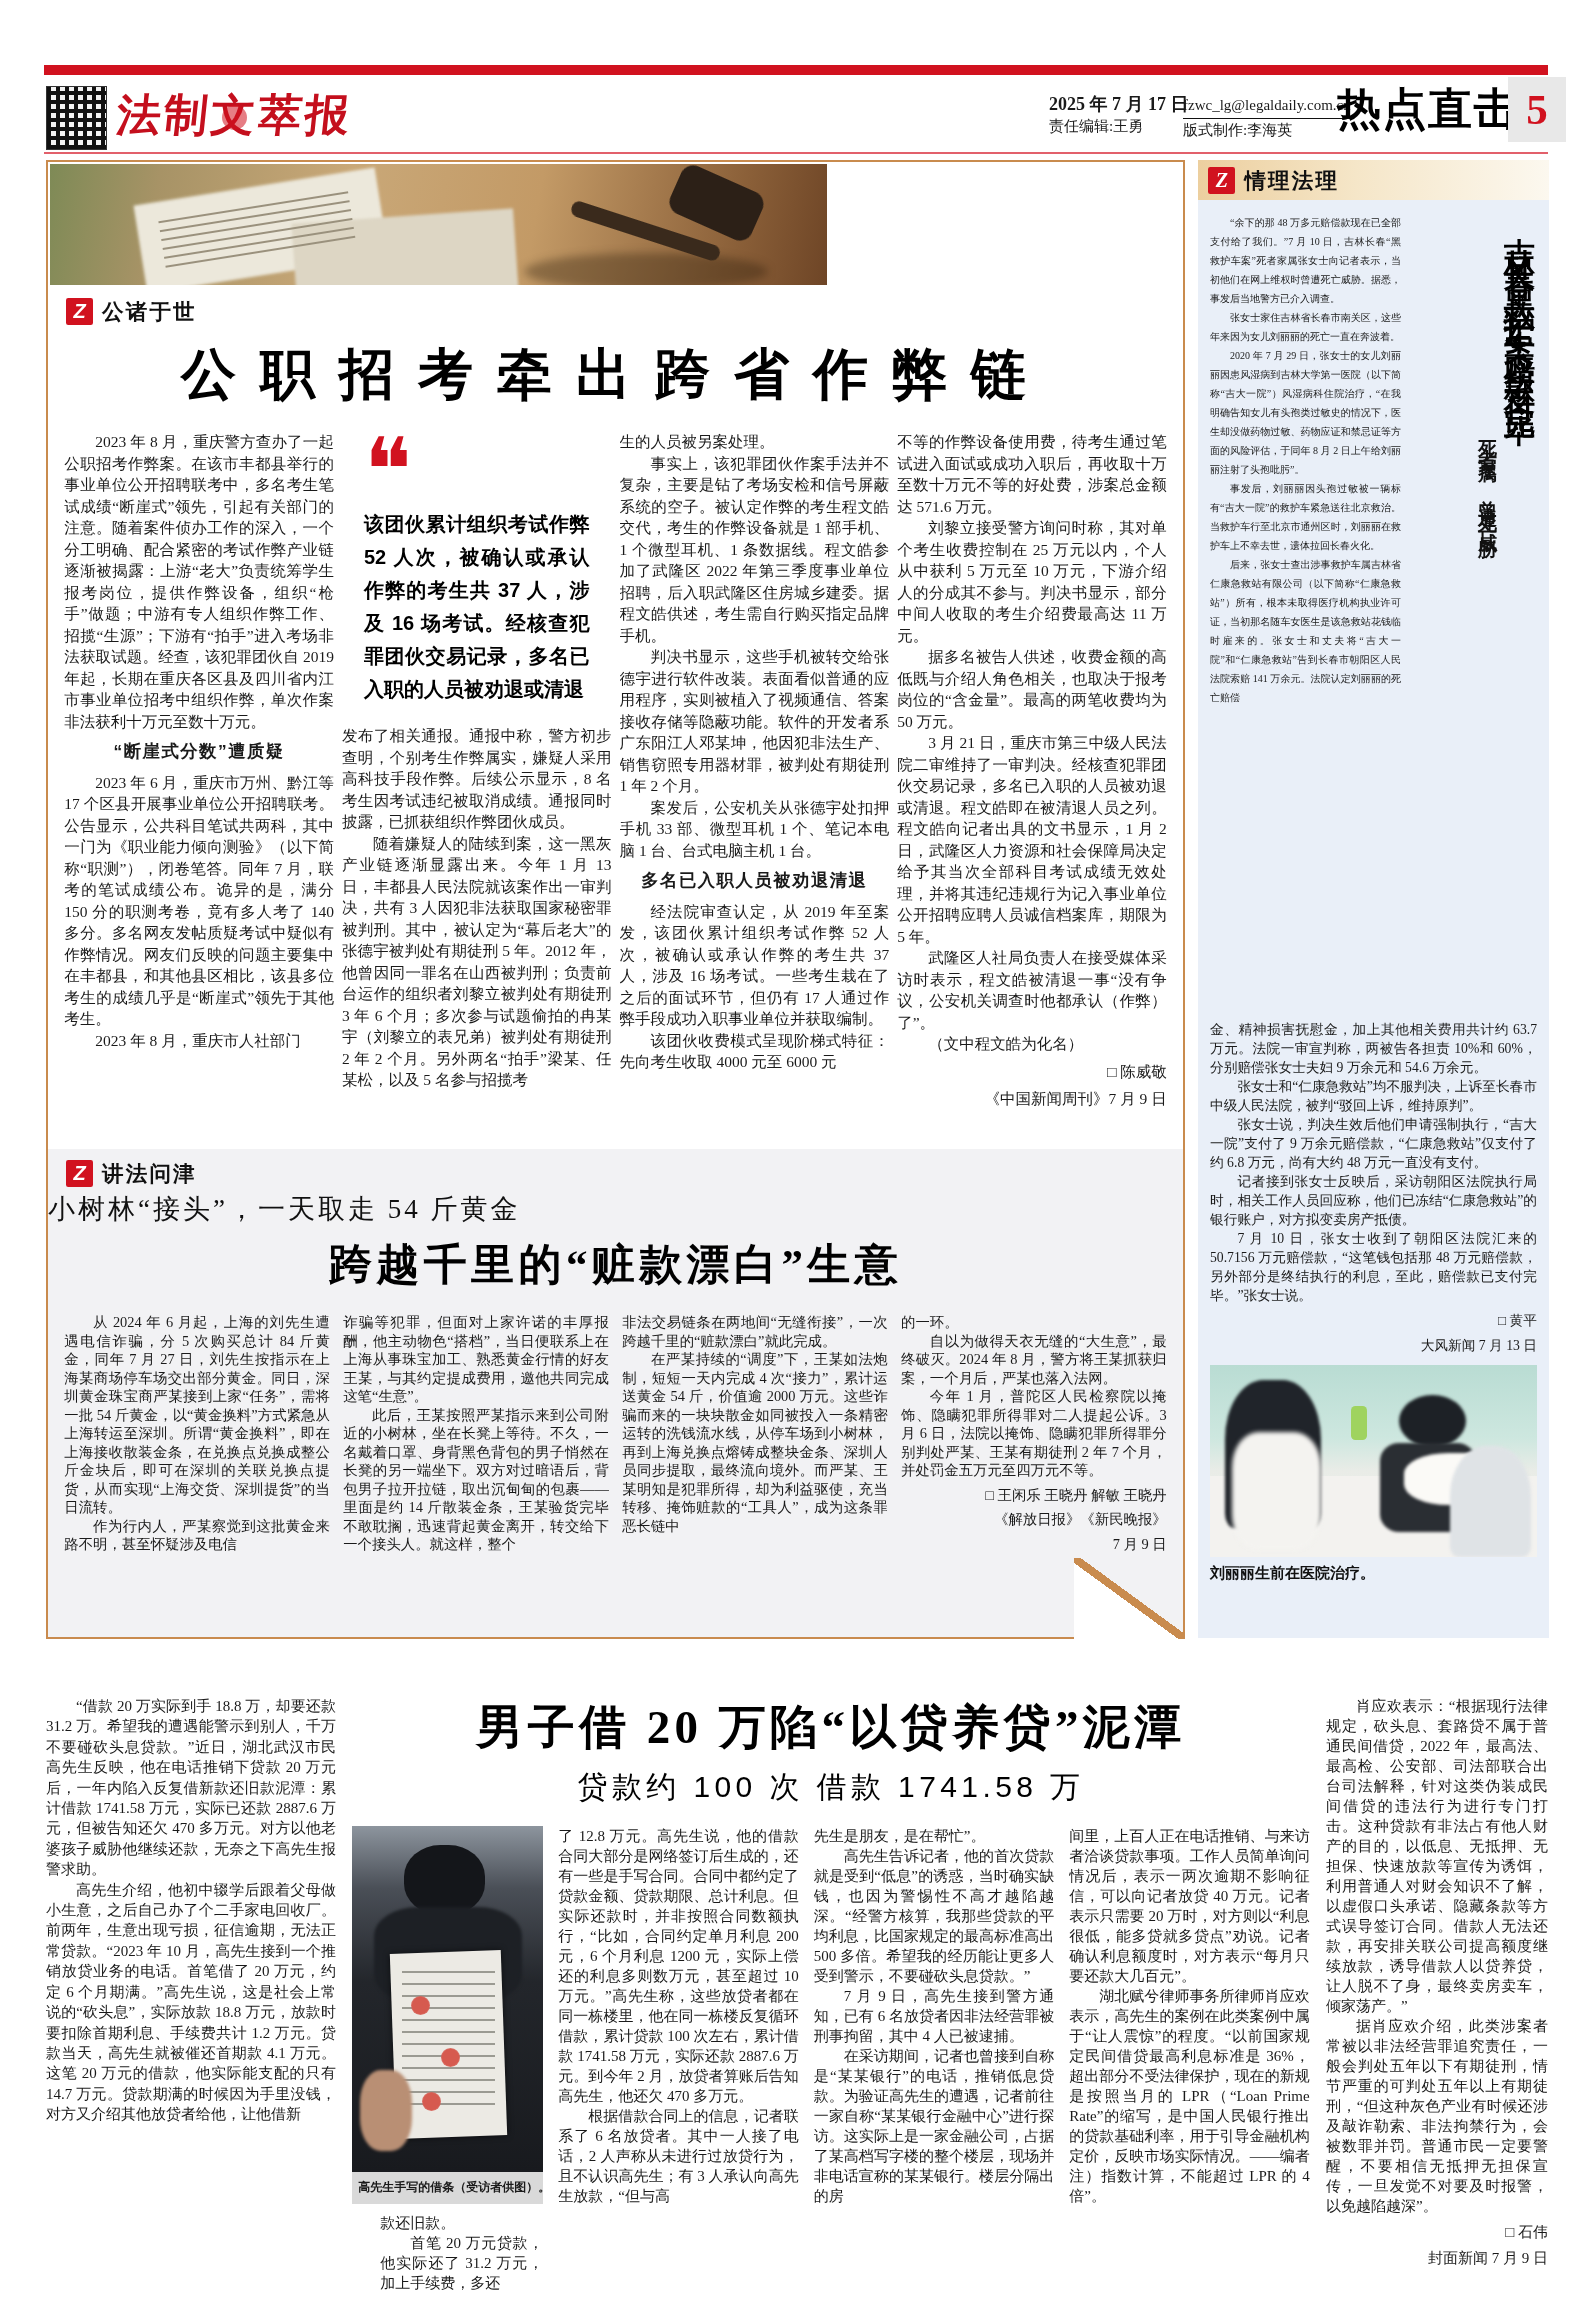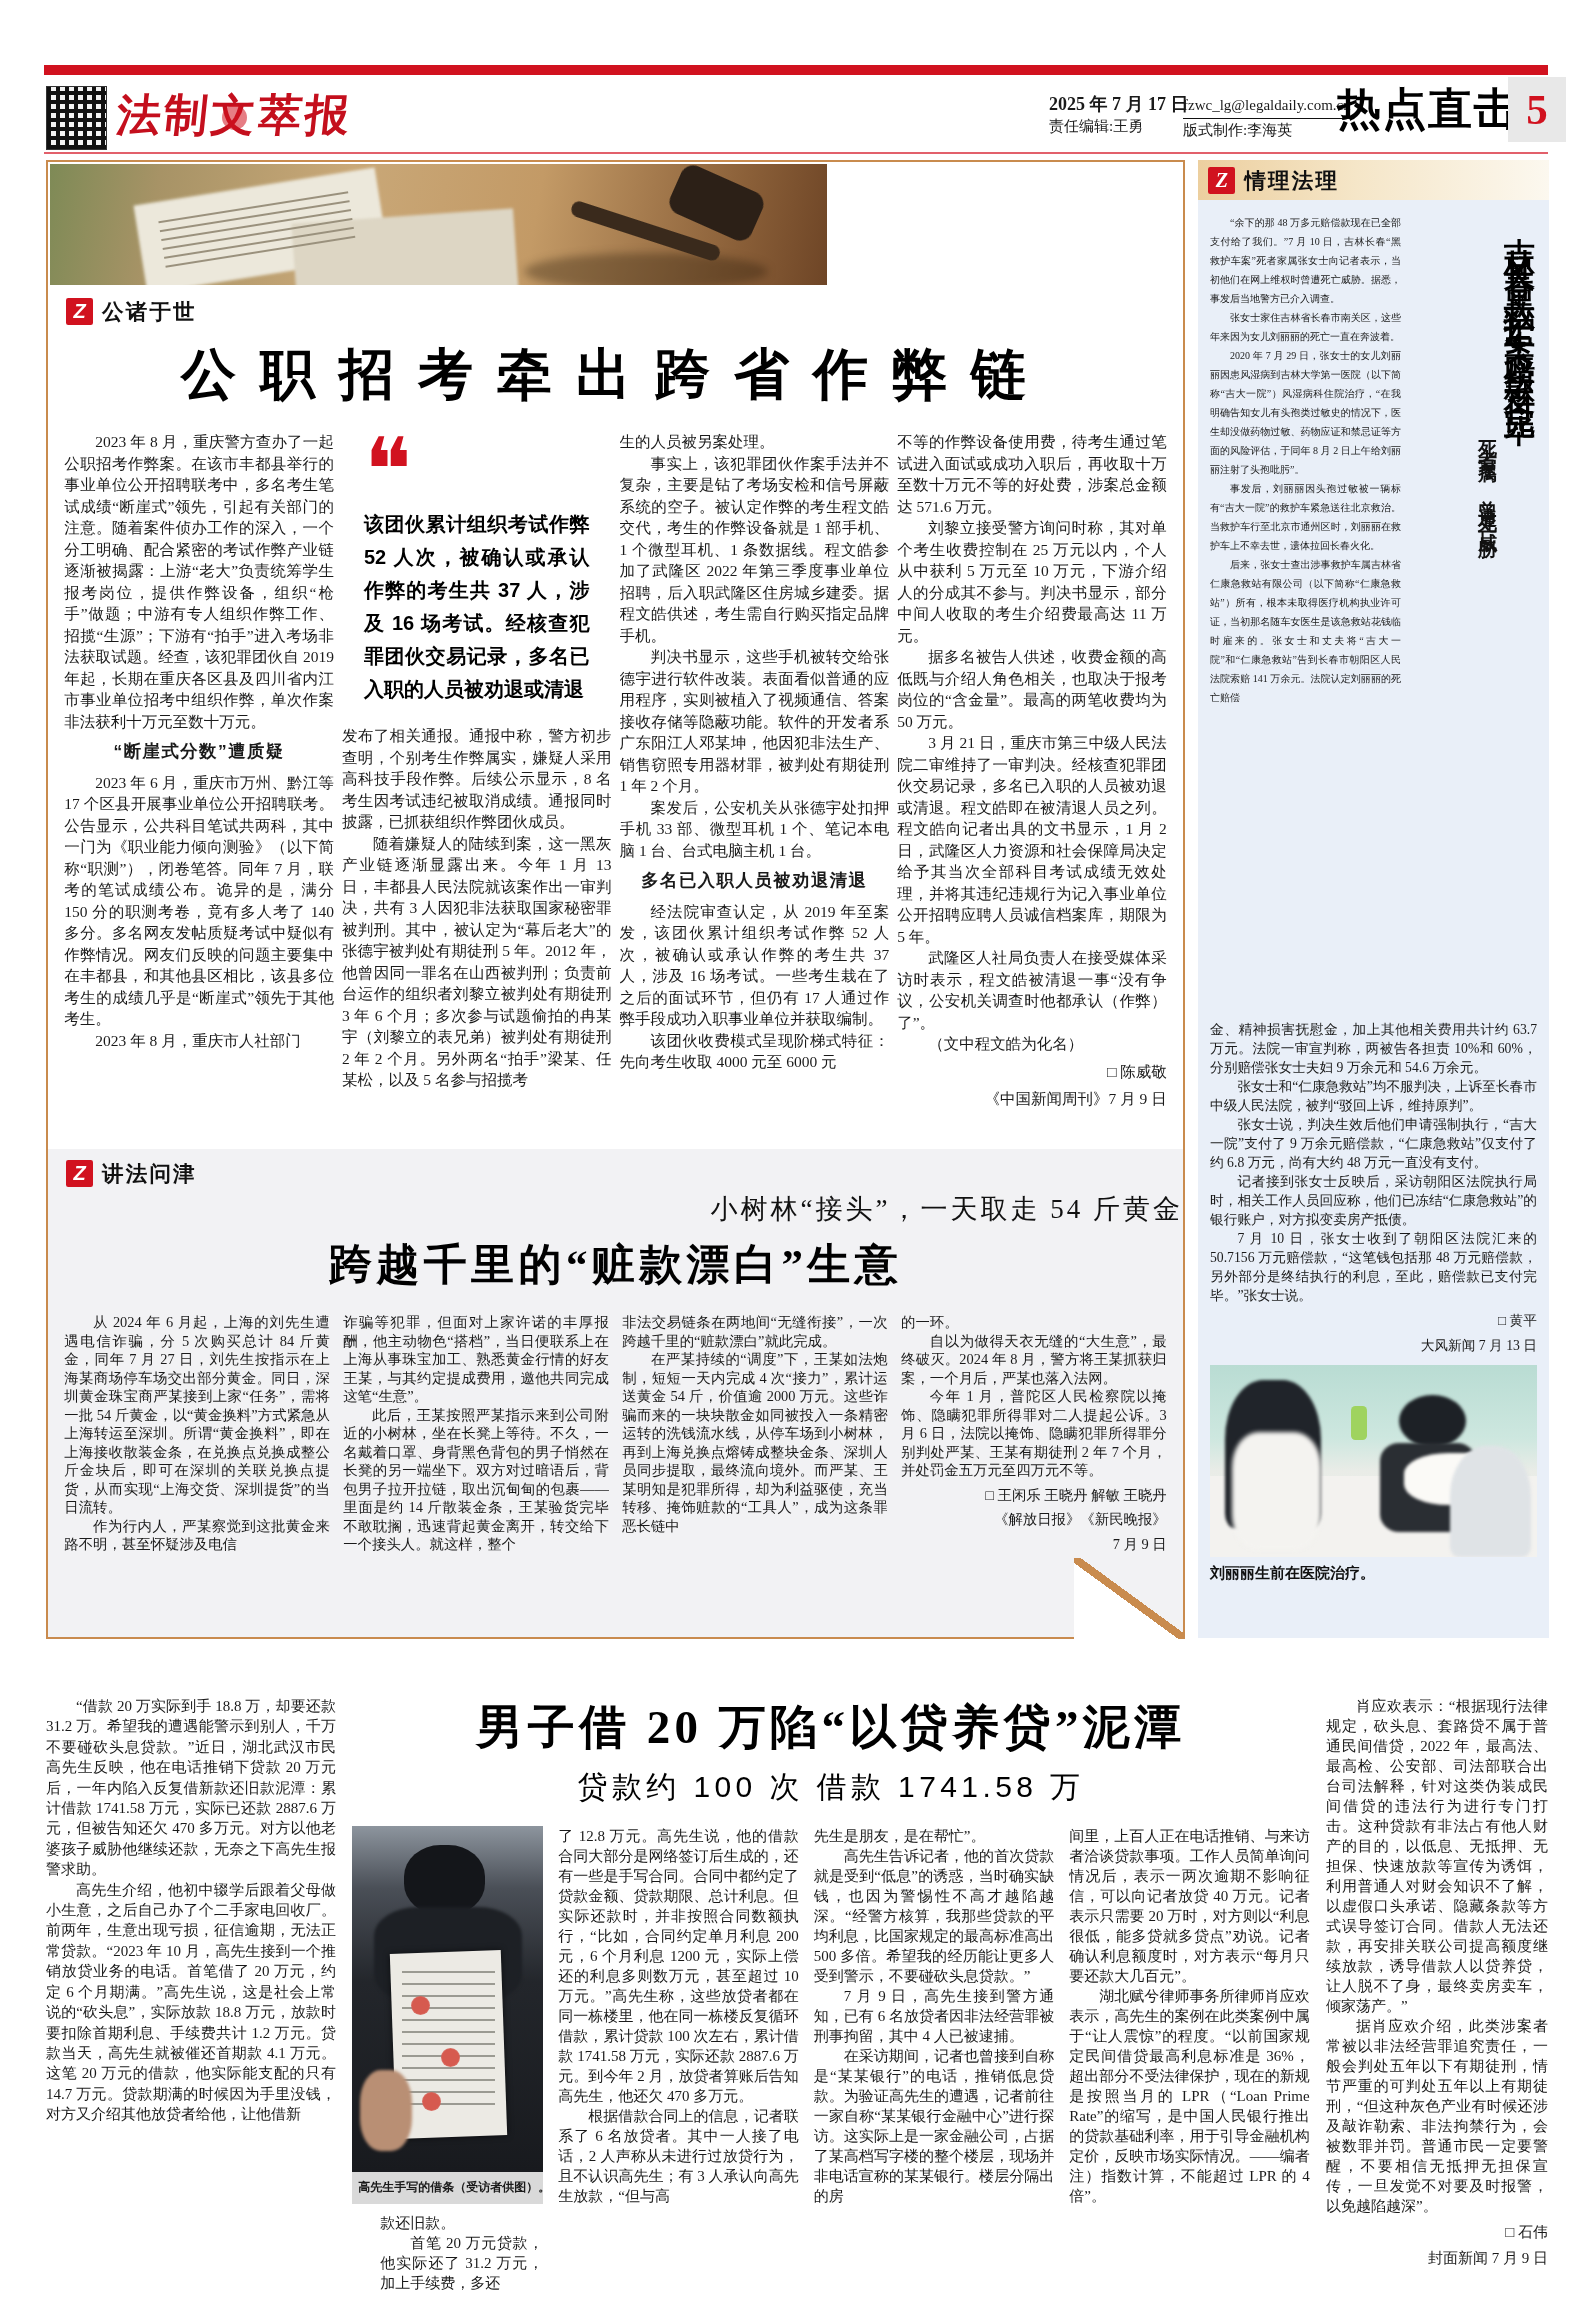--- a/index.html
+++ b/index.html
@@ -57,21 +57,21 @@
   .main-cols{display:flex;gap:8px;padding:19px 16.3px 0 16.3px;}
   .mcol{flex:1;font-size:15.5px;line-height:21.5px;height:696px;overflow:hidden;}
   .quote-box{padding:3px 22px 19px 22px;}
   .quote-icon{color:#d1121f;font-size:89px;line-height:74px;height:74px;font-family:"Liberation Serif",serif;}
   .quote-text{font-family:"Liberation Sans","DejaVu Sans",sans-serif;font-weight:bold;
       font-size:20px;line-height:33px;text-align:justify;color:#000;}
   
   .gold-box{position:absolute;left:46px;top:1149px;width:1135px;height:488px;border:2.2px solid #c98b4e;
       border-top:none;background:#f2f2f4;}
   .gold-label{margin:10.4px 0 0 18px;}
-  .gold-kicker{text-align:right;font-size:27px;margin-top:3px;letter-spacing:3px;color:#111;}
+  .gold-kicker{text-align:left;font-size:27px;margin-top:3px;letter-spacing:3px;color:#111;}
   .gold-title{text-align:center;font-size:43px;font-weight:900;margin-top:9px;letter-spacing:4.4px;color:#000;}
   .gold-cols{display:flex;gap:13.3px;padding:19px 16.3px 0 16.3px;}
   .gcol{flex:1;font-size:14.4px;line-height:18.5px;height:302px;overflow:hidden;}
   .curl{position:absolute;right:-2.2px;bottom:-2.2px;width:111px;height:81px;
       background:linear-gradient(to top right,#fff 47%,#c98b4e 47%,#c98b4e 53%,rgba(0,0,0,0) 53%);}
   
   .sidebar{position:absolute;left:1198px;top:160px;width:351px;height:1478px;background:#e9eff8;overflow:hidden;}
   .side-strip{height:40px;background:linear-gradient(90deg,#eccf9f,#f5e6c8 45%,#fcf8ef);
       display:flex;align-items:center;padding-left:10.4px;}
   .side-body{padding:13.3px 12px 0 12px;}

